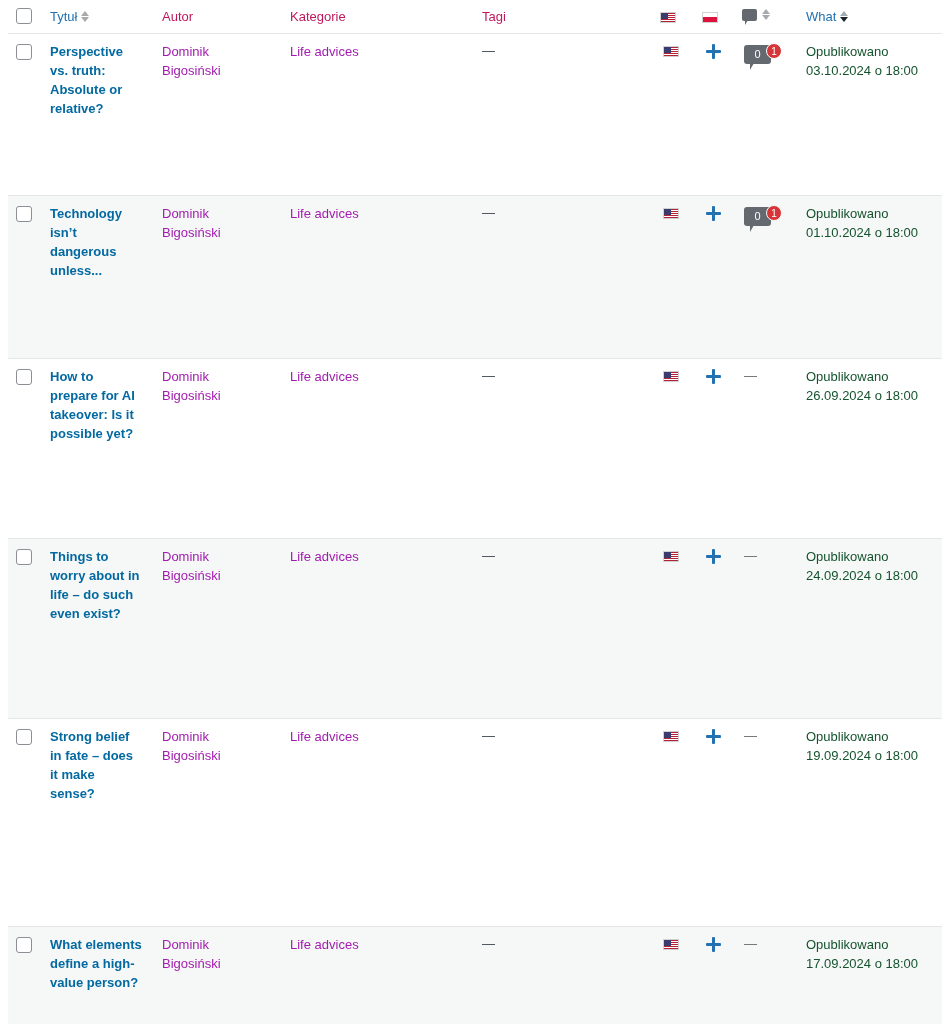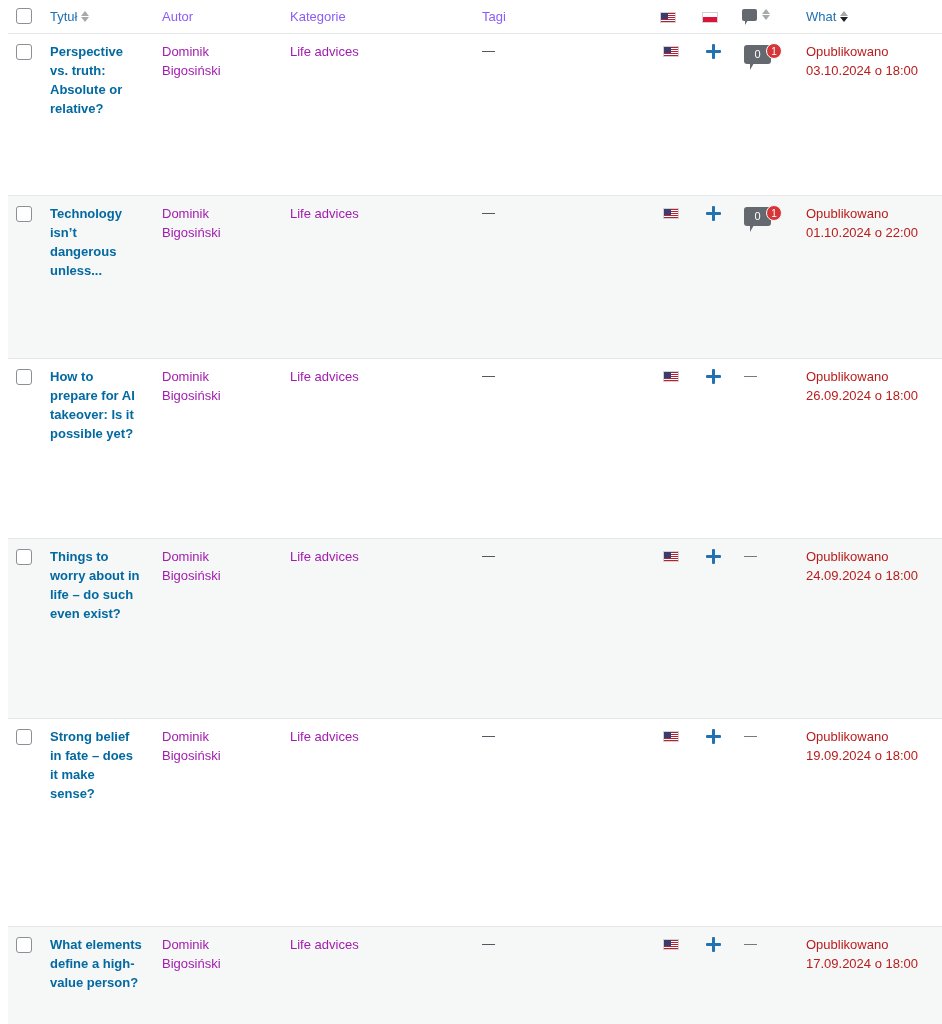--- a/index.html
+++ b/index.html
@@ -37,21 +37,21 @@
   }
   thead th.col-cb { border-bottom: 1px solid #e4e6e8; }
   .th-link {
     color: #2271b1;
     text-decoration: none;
     display: inline-flex;
     align-items: center;
     gap: 4px;
     white-space: nowrap;
   }
-  .th-plain { color: #8b5cf6; }
+  .th-plain { color: #be185d; }
 
   
   .col-cb     { width: 32px;  padding-left: 8px; padding-right: 0; }
   .col-title  { width: 112px; }
   .col-author { width: 128px; }
   .col-cat    { width: 192px; }
   .col-tags   { width: 178px; }
   .col-en     { width: 42px;  text-align: center; }
   .col-pl     { width: 42px;  text-align: center; }
   .col-comm   { width: 62px;  }
@@ -223,21 +223,21 @@
     content: "";
     position: absolute;
     left: 3px; top: 11px;
     width: 0; height: 0;
     border-left: 3px solid #646970;
     border-right: 3px solid transparent;
     border-bottom: 5px solid transparent;
   }
   .head-icons { display: inline-flex; align-items: center; gap: 5px; }
 
-  .date-line { display: block; line-height: 1.45; color: #b91c1c; }
+  .date-line { display: block; line-height: 1.45; color: #14532d; }
 </style>
 </head>
 <body>
 
 <table class="posts-table">
   <thead>
     <tr>
       <th class="col-cb">
         <span class="checkbox"></span>
       </th>
@@ -346,21 +346,21 @@
     </td>
     <td class="col-pl">
       <span class="plus-icon"></span>
     </td>
     <td class="col-comm"><span class="comment-wrap">
          <span class="bubble">0</span>
          <span class="badge">1</span>
        </span></td>
     <td class="col-date">
       <span class="date-line">Opublikowano</span>
-      <span class="date-line">01.10.2024 o 22:00</span>
+      <span class="date-line">01.10.2024 o 18:00</span>
     </td>
   </tr>
       <tr class="r2">
     <td class="col-cb">
       <span class="checkbox"></span>
     </td>
     <td class="col-title">
       <a class="post-title" href="#">How to prepare for AI takeover: Is it possible yet?</a>
     </td>
     <td class="col-author">

